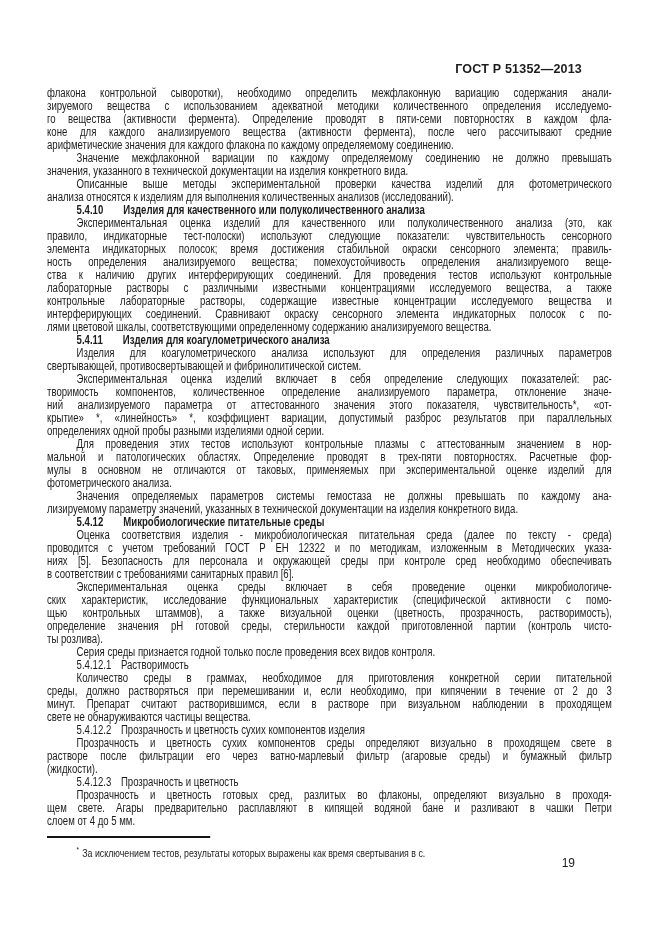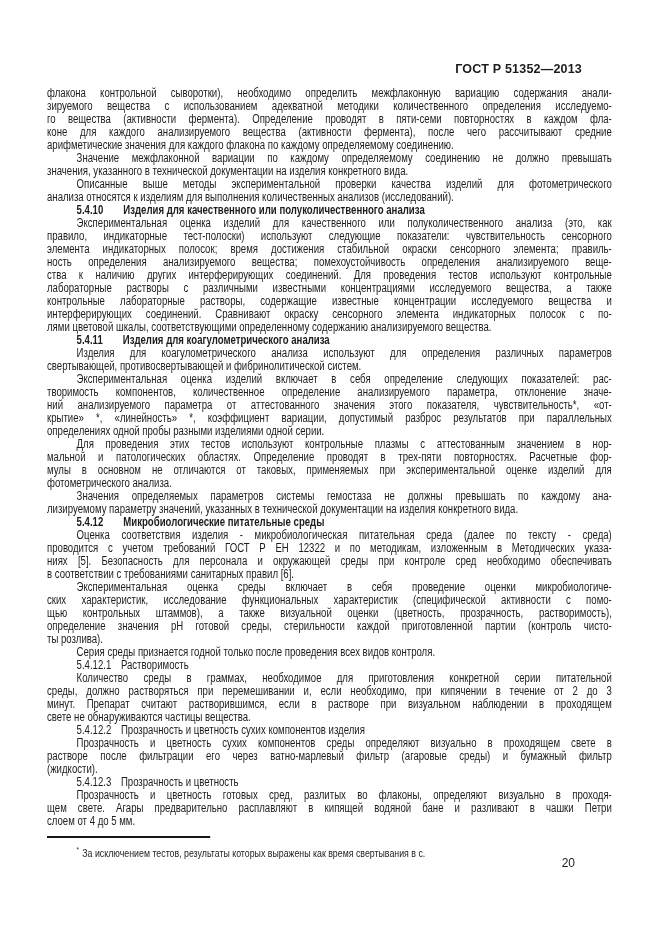--- a/index.html
+++ b/index.html
@@ -131,14 +131,14 @@
         <div class="line just ind">Прозрачность и цветность готовых сред, разлитых во флаконы, определяют визуально в проходя-</div>
         <div class="line just">щем свете. Агары предварительно расплавляют в кипящей водяной бане и разливают в чашки Петри</div>
         <div class="line last">слоем от 4 до 5 мм.</div>
       </div>
     <div class="footnote-rule"></div>
     <div class="footnote">
       <span class="fn-marker">*</span><span class="fn-text">За исключением тестов, результаты которых выражены как время свертывания в с.</span>
     </div>
   </div>
 
-  <div class="page-number">20</div>
+  <div class="page-number">19</div>
 </div>
 
 </body></html>

